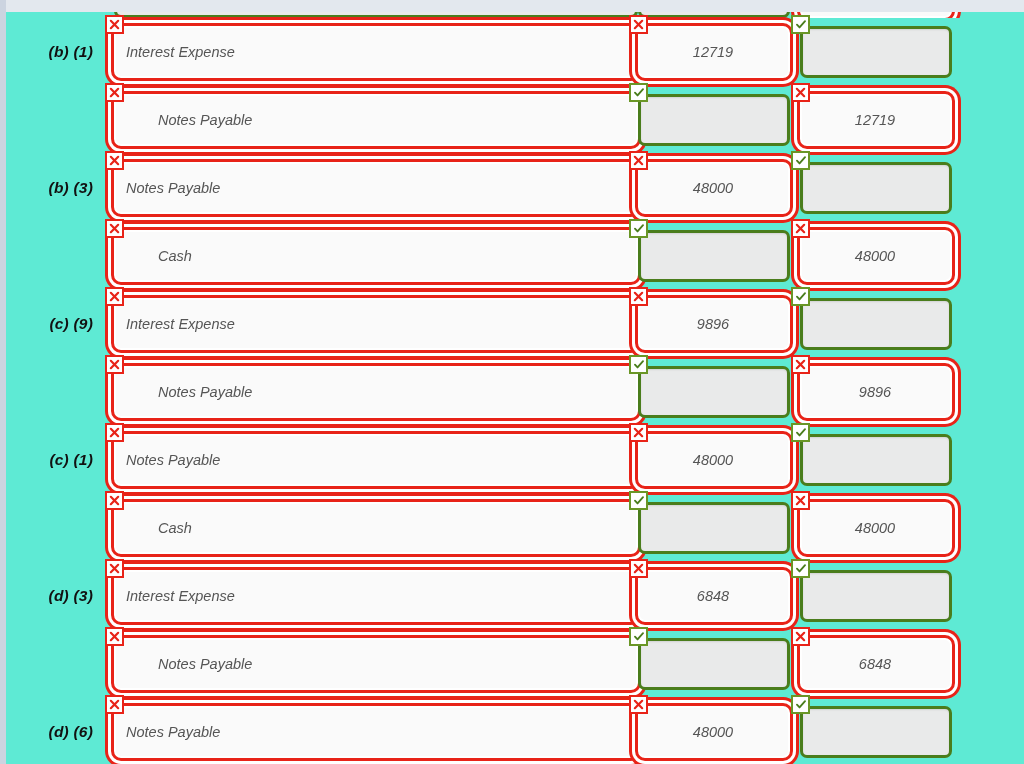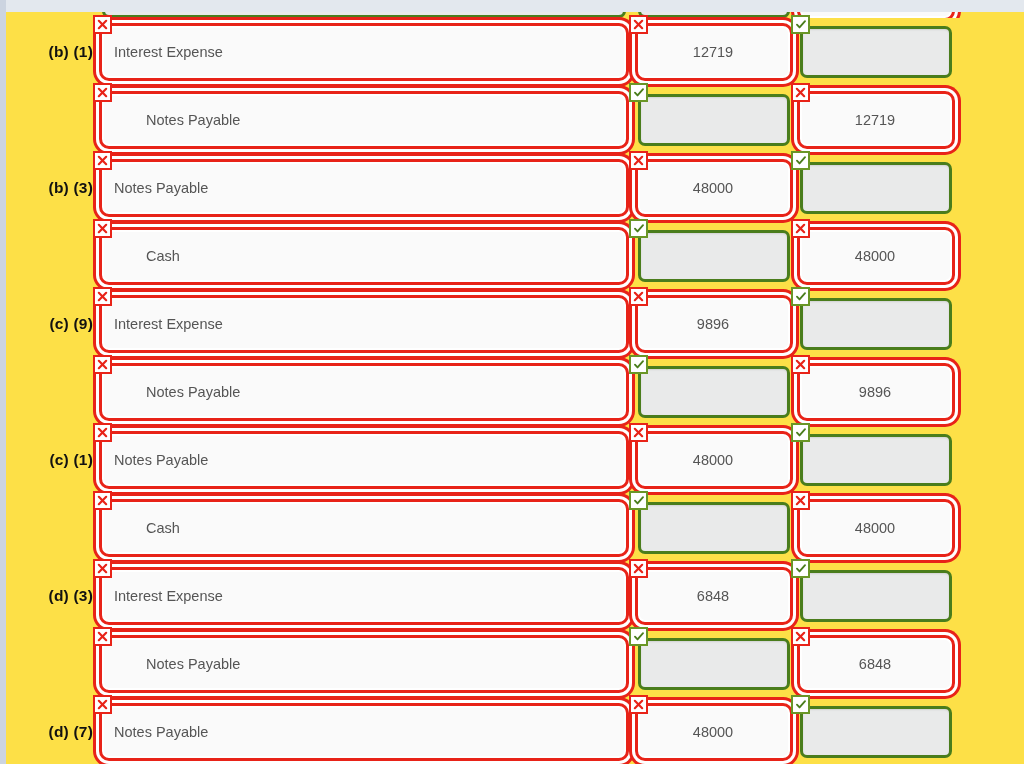--- a/index.html
+++ b/index.html
@@ -24,22 +24,23 @@
     background: #e3e8ee;
   }
   #leftstrip {
     position: absolute; left:0; top:0; width:6px; height:764px;
     background: #ccd4e0;
   }
   #sheet {
     position: absolute;
     left: 6px; top: 12px;
     width: 1018px; height: 752px;
-    background: #fde047;
+    background: #5eead4;
     overflow: hidden;
+    font-style: italic;
   }
 
   
   .row {
     position: relative;
     height: 68px;
     display: flex;
     align-items: center;
   }
 
@@ -60,21 +61,21 @@
     flex: 1 1 auto;
     height: 68px;
   }
 
   
   .fw {
     position: absolute;
     top: 8px;
     height: 52px;
   }
-  .fw.acct   { left: 0px;   width: 524px; border-radius: 16px; }
+  .fw.acct   { left: 12px;   width: 524px; border-radius: 16px; }
   .fw.debit  { left: 536px; width: 152px; }
   .fw.credit { left: 698px; width: 152px; }
 
   
   .ctl {
     position: absolute;
     left: 0; top: 0; right: 0; bottom: 0;
     border-radius: 7px;
     display: flex;
     align-items: center;
@@ -517,21 +518,21 @@
               </div>
               <span class="badge x">
                 <svg width="11" height="11" viewBox="0 0 12 12" aria-hidden="true">
                   <path d="M2 2 L10 10 M10 2 L2 10" stroke="#e82318" stroke-width="2.4" stroke-linecap="round" fill="none"></path>
                 </svg>
               </span>
             </div>
           </div>
         </div>
         <div class="row">
-          <div class="rowlabel">(d) (7)</div>
+          <div class="rowlabel">(d) (6)</div>
           <div class="fields">
             <div class="fw acct">
               <div class="ctl wrong acctctl">
                 <span class="txt">Notes Payable</span>
               </div>
               <span class="badge x">
                 <svg width="11" height="11" viewBox="0 0 12 12" aria-hidden="true">
                   <path d="M2 2 L10 10 M10 2 L2 10" stroke="#e82318" stroke-width="2.4" stroke-linecap="round" fill="none"></path>
                 </svg>
               </span>

